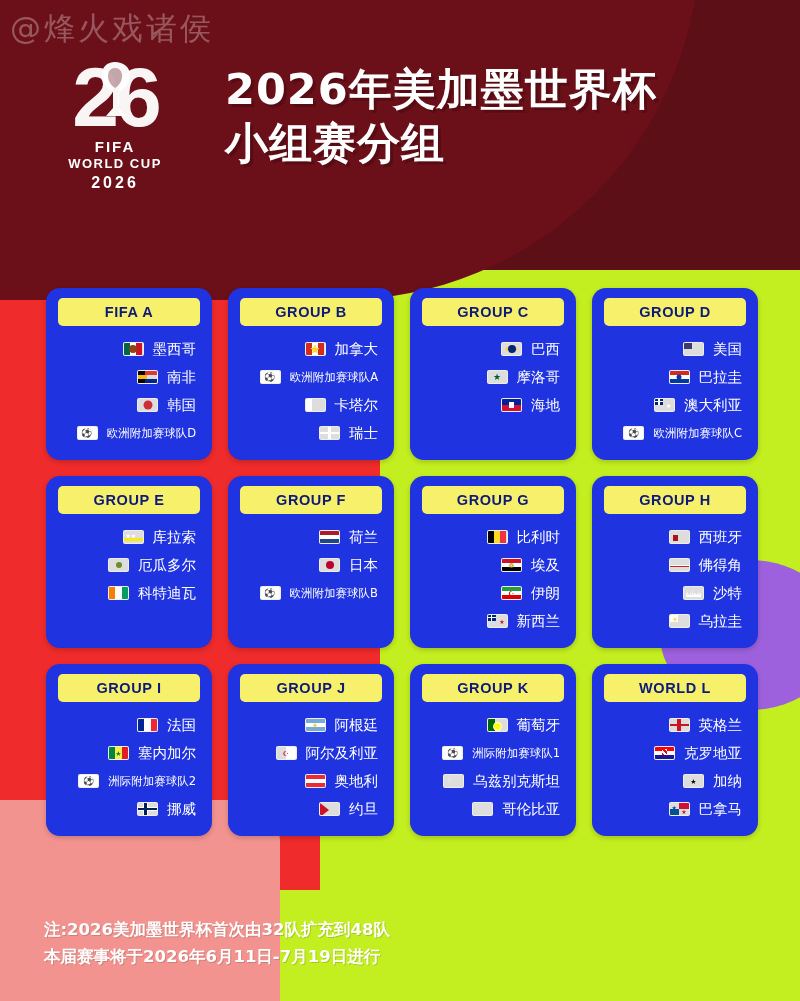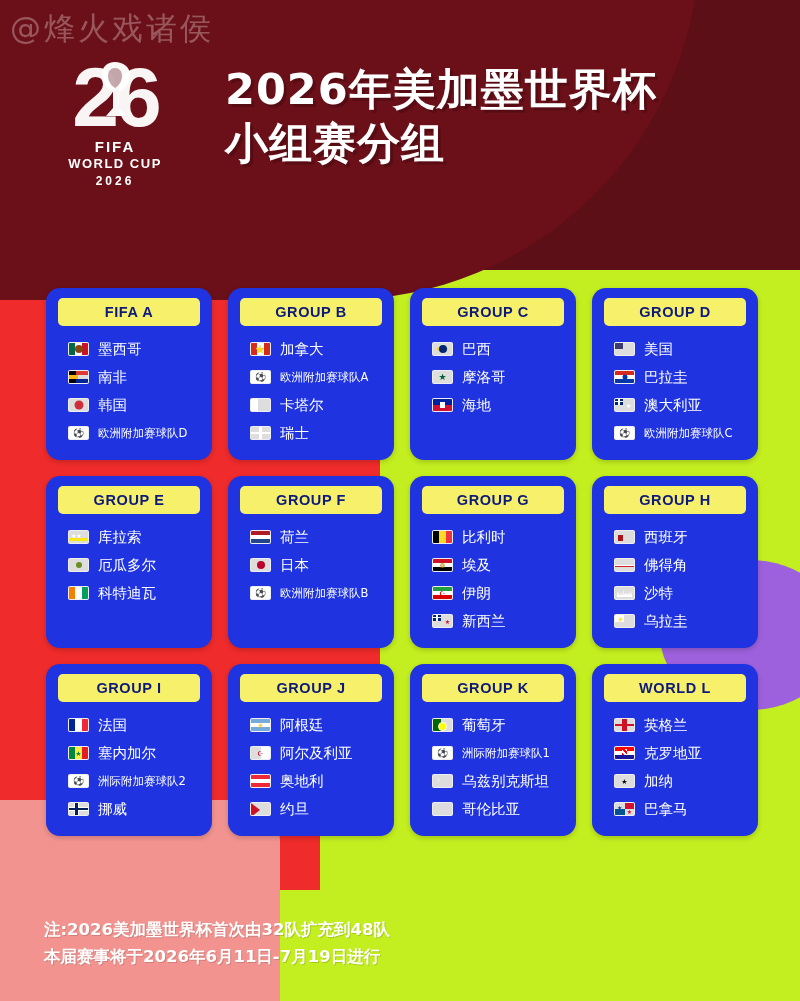--- a/index.html
+++ b/index.html
@@ -135,21 +135,21 @@
     left: 0; top: 104px;
     width: 120px;
     font-size: 13px;
     letter-spacing: 1.5px;
     font-weight: bold;
   }
   .logo .yr {
     position: absolute;
     left: 0; top: 122px;
     width: 120px;
-    font-size: 12px;
+    font-size: 16px;
     letter-spacing: 3px;
     font-weight: bold;
   }
   .title {
     position: absolute;
     left: 208px; top: 62px;
     width: 580px;
     color: #ffffff;
     font-size: 43px;
     font-weight: bold;
@@ -188,20 +188,21 @@
     padding: 6px 0 6px 0;
     margin: 0 12px 9px 12px;
     border-radius: 5px;
     font-family: "Liberation Sans", sans-serif;
   }
   .team {
     display: flex;
     align-items: center;
     padding: 0 16px 0 22px;
     height: 28px;
+    justify-content: flex-end;
   }
   .flag {
     width: 21px; height: 14px;
     border-radius: 2px;
     margin-right: 9px;
     flex: 0 0 auto;
     position: relative;
     overflow: hidden;
     border: 1px solid rgba(255,255,255,.5);
     box-sizing: border-box;

